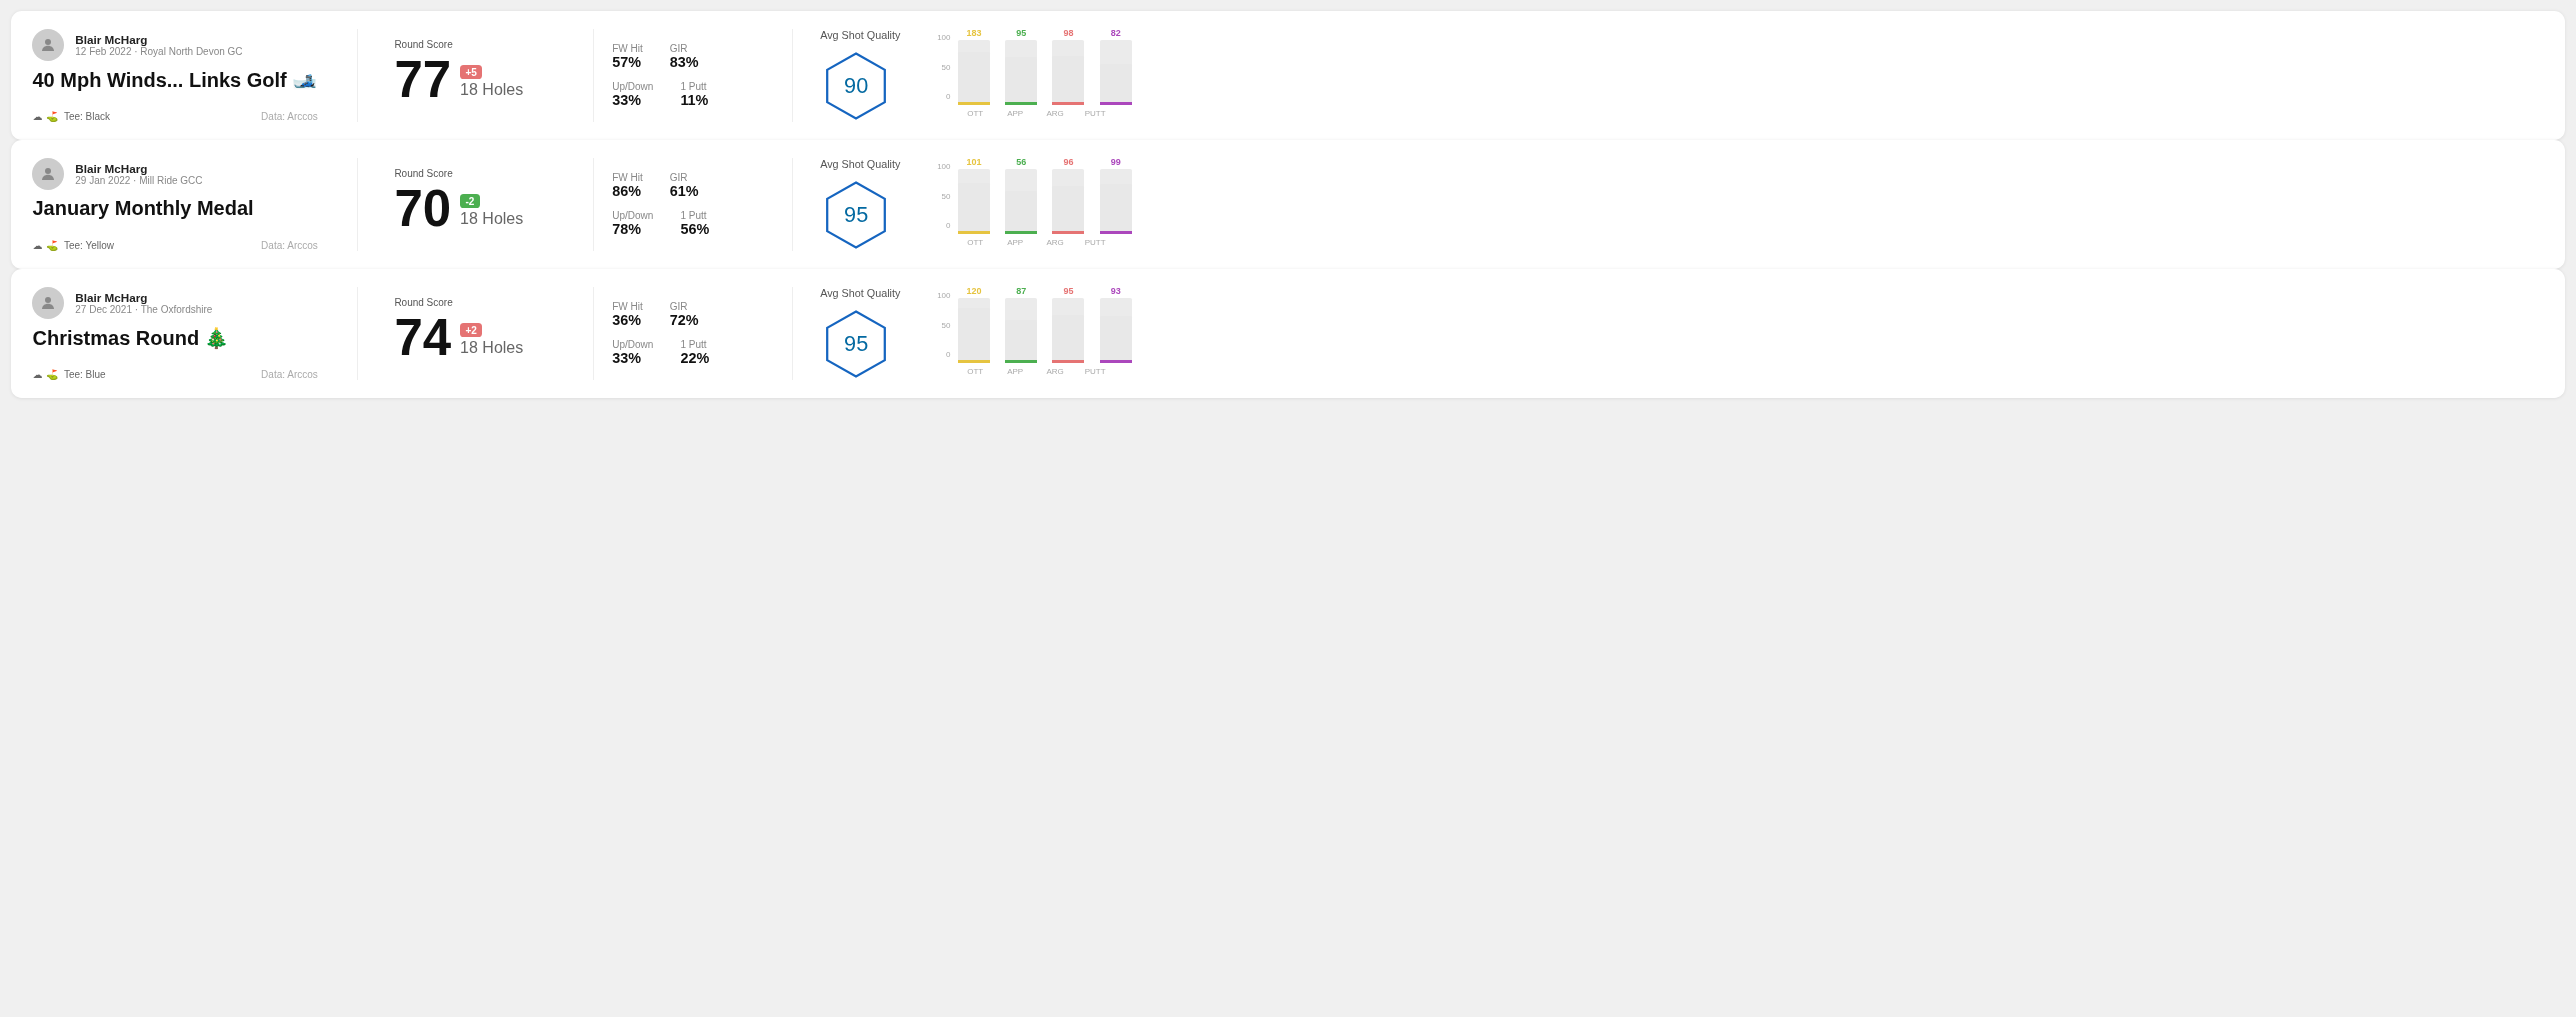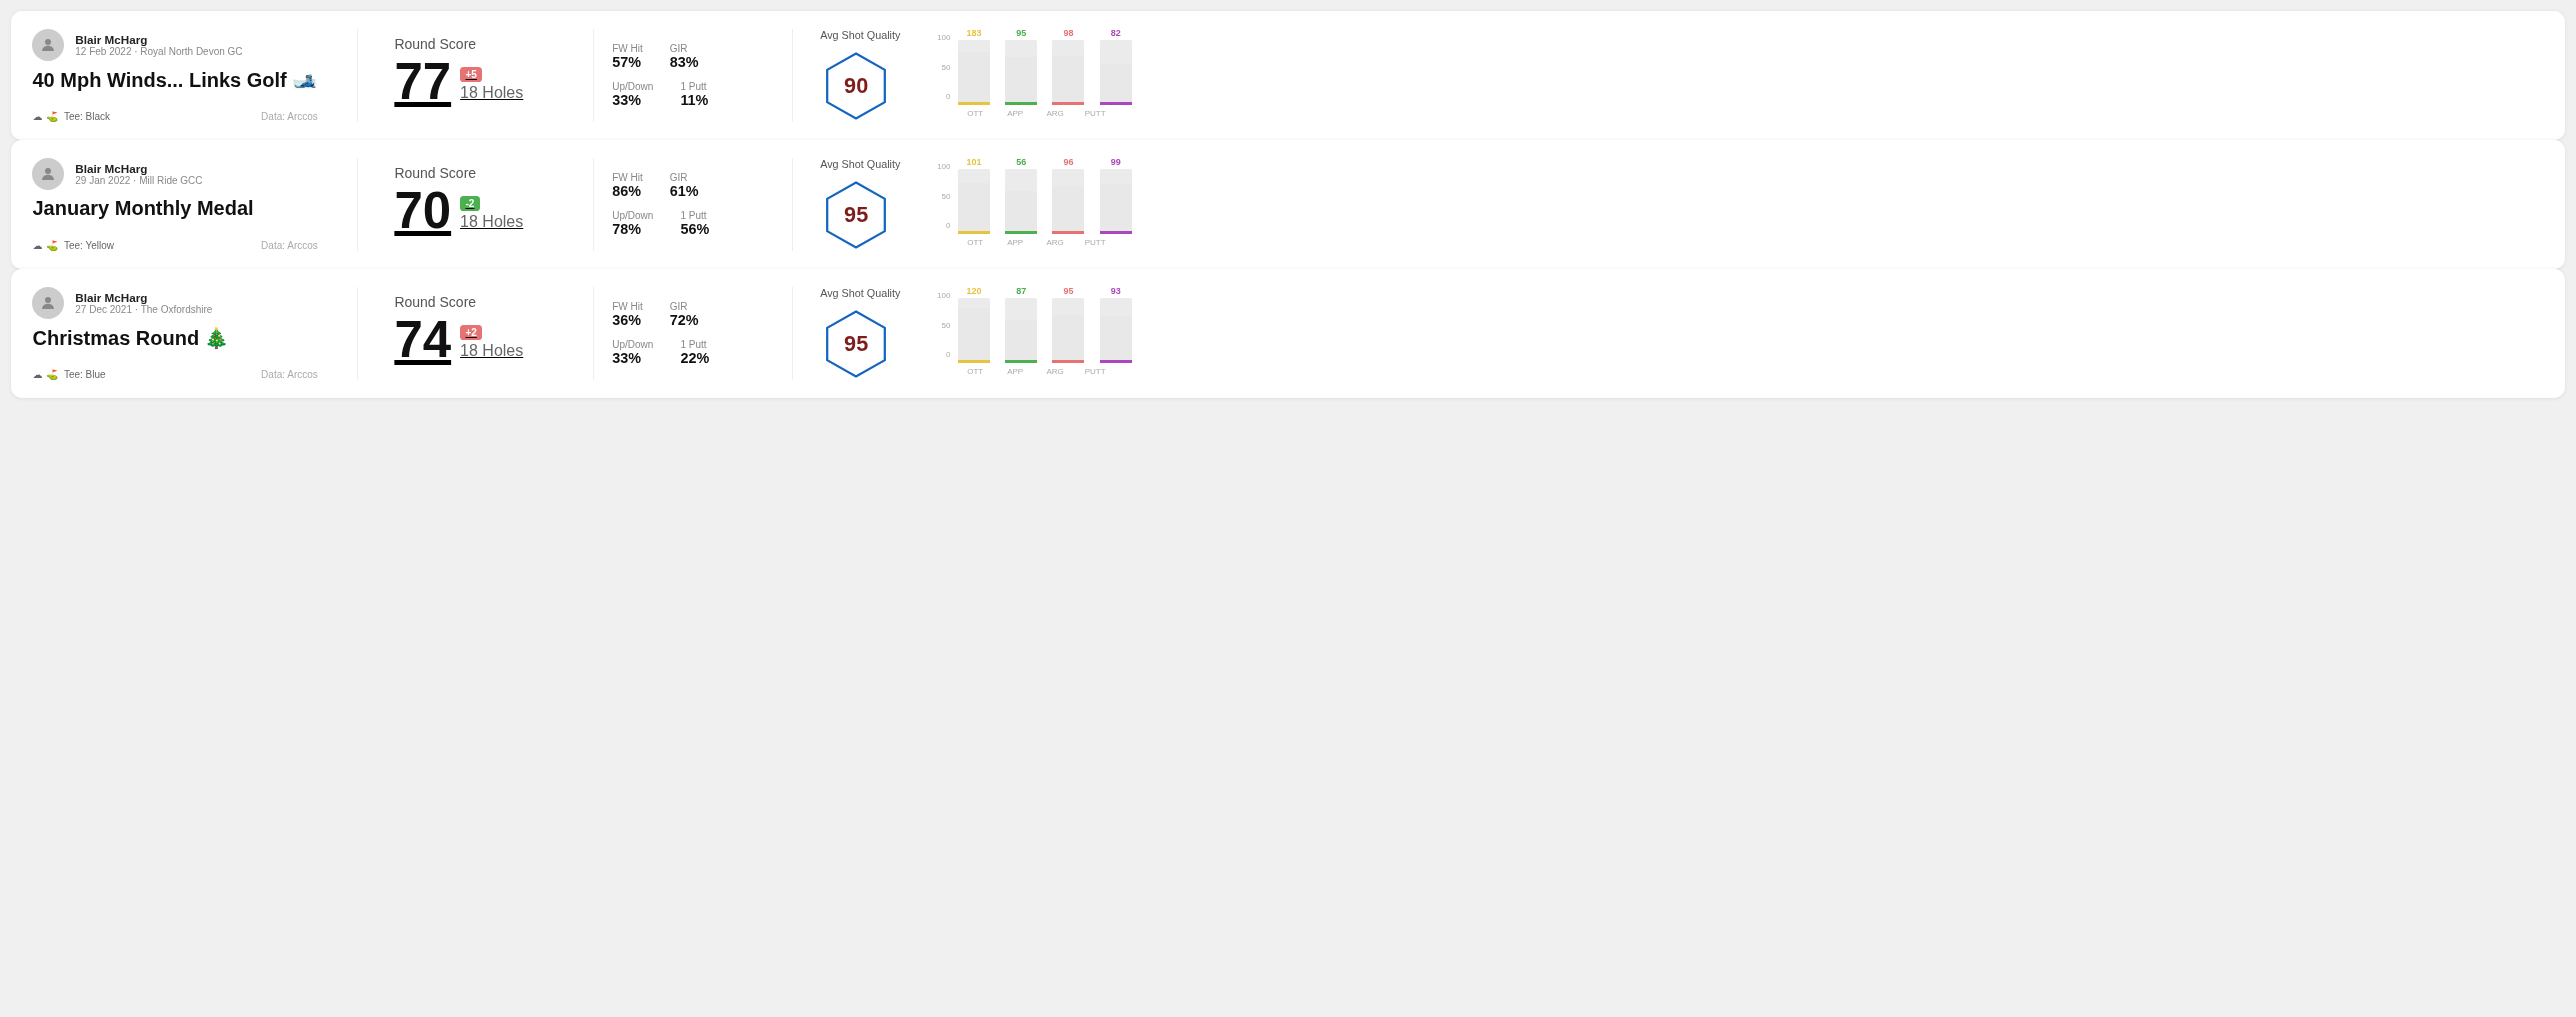--- a/index.html
+++ b/index.html
@@ -87,30 +87,29 @@
       margin: 0 18px;
     }
     .card-stats {
       flex: 0 0 199px;
       display: flex;
       flex-direction: column;
       justify-content: center;
       padding: 0 18px;
     }
     .stat-label {
-      font-size: 14px;
+      font-size: 10px;
       color: #555;
       margin-bottom: 3.6px;
     }
     .score-row {
       display: flex;
       align-items: flex-end;
       gap: 9px;
       margin-bottom: 7.2px;
-      text-decoration: underline;
     }
     .score-big {
       font-size: 51px;
       font-weight: 800;
       color: #111;
       line-height: 1;
     }
     .score-badge {
       display: flex;
       flex-direction: column;
@@ -182,22 +181,22 @@
     .hexagon svg {
       width: 72px;
       height: 72px;
     }
     .hex-score {
       position: absolute;
       top: 50%;
       left: 50%;
       transform: translate(-50%, -50%);
       font-size: 21.7px;
-      font-weight: 700;
-      color: #7f1d1d;
+      font-weight: 400;
+      color: #0369a1;
     }
     .card-chart {
       flex: 1;
       display: flex;
       flex-direction: column;
       justify-content: center;
       padding: 0 9px 0 18px;
       min-width: 180px;
     }
     .y-label {

